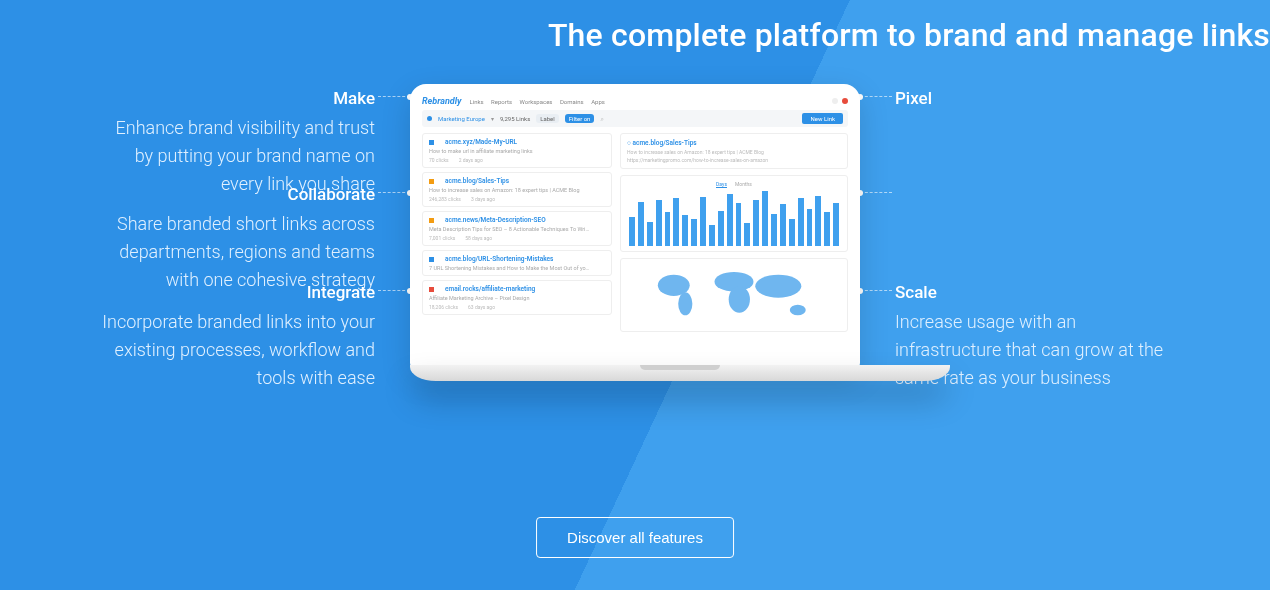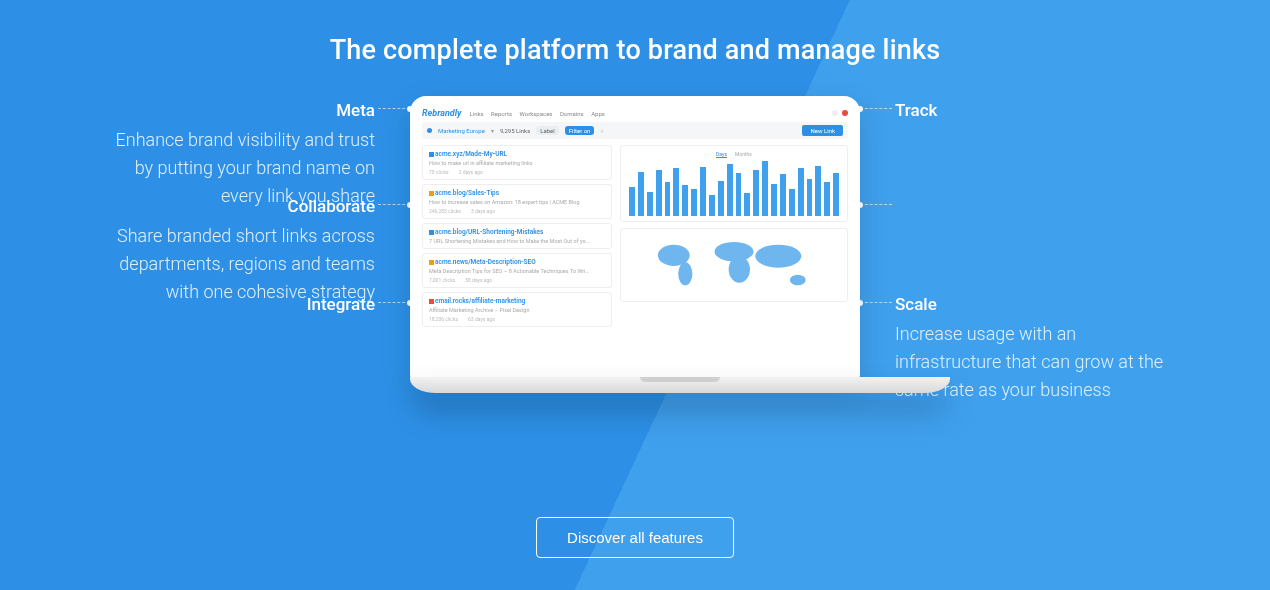--- a/index.html
+++ b/index.html
@@ -6,24 +6,24 @@
   body {
     font-family: -apple-system, BlinkMacSystemFont, "Segoe UI", Roboto, Helvetica, Arial, sans-serif;
     width: 1270px;
     height: 590px;
     background: linear-gradient(115deg, #2d90e6 0%, #2d90e6 55%, #3fa0ee 55%, #3fa0ee 100%);
     overflow: hidden;
     position: relative;
     color: #fff;
   }
   .heading {
-    text-align: center;
-    font-size: 27px;
+    text-align: right;
+    font-size: 32px;
     font-weight: 500;
-    padding-top: 34px;
+    padding-top: 16px;
     letter-spacing: .2px;
   }
   .stage {
     position: relative;
     width: 100%;
     height: 420px;
     margin-top: 30px;
   }
   
   .laptop {
@@ -64,21 +64,21 @@
   .bar {
     display:flex; align-items:center; gap:6px;
     background:#f4f6f8; border-radius:3px; padding:3px 5px; margin-bottom:6px;
   }
   .bd{width:5px;height:5px;border-radius:50%;background:#2d90e6;}
   .pill{background:#e9eef3;border-radius:3px;padding:1px 4px;color:#666;}
   .btnblue{background:#2d90e6;color:#fff;border-radius:2px;padding:2px 8px;margin-left:auto;}
   .cols{display:flex; gap:8px;}
   .left{flex:1; display:flex; flex-direction:column; gap:4px;}
   .card{border:1px solid #eee;border-radius:3px;padding:4px 6px;}
-  .card .t{display:flex;align-items:center;gap:1px;font-size:6.5px;color:#2d90e6;font-weight:600;}
+  .card .t{display:flex;align-items:center;gap:11px;font-size:6.5px;color:#2d90e6;font-weight:600;}
   .sq{width:5px;height:5px;background:#2d90e6;}
   .card .s{color:#aaa;font-size:5.5px;margin-top:2px;}
   .tiny{display:flex;gap:10px;color:#bbb;font-size:5px;margin-top:3px;}
   .cRed .sq{background:#e74c3c;}
   .cOr  .sq{background:#f39c12;}
   .right{flex:1.2; display:flex; flex-direction:column; gap:6px;}
   .panel{border:1px solid #eee;border-radius:3px;padding:5px 6px;}
   .panel .t{font-size:6.5px;color:#2d90e6;font-weight:600;}
   .panel .s{color:#bbb;font-size:5px;margin-top:2px;}
   .tabs{display:flex;justify-content:center;gap:8px;font-size:5px;color:#aaa;margin-bottom:3px;}
@@ -105,38 +105,39 @@
   }
 </style>
 </head>
 <body>
 
 <h1 class="heading">The complete platform to brand and manage links</h1>
 
 <div class="stage">
 
   <div class="feat left-side" style="top:4px">
-    <div class="ttl">Meta</div>
+    <div class="ttl">Make</div>
     <div class="desc">Enhance brand visibility and trust by putting your brand name on every link you share</div>
   </div>
   <div class="connector conn-l" style="top:12px;width:32px"></div>
 
   <div class="feat left-side" style="top:100px">
     <div class="ttl">Collaborate</div>
     <div class="desc">Share branded short links across departments, regions and teams with one cohesive strategy</div>
   </div>
   <div class="connector conn-l" style="top:108px;width:32px"></div>
 
   <div class="feat left-side" style="top:198px">
     <div class="ttl">Integrate</div>
+    <div class="desc">Incorporate branded links into your existing processes, workflow and tools with ease</div>
   </div>
   <div class="connector conn-l" style="top:206px;width:32px"></div>
 
   <div class="feat right-side" style="top:4px">
-    <div class="ttl">Track</div>
+    <div class="ttl">Pixel</div>
   </div>
   <div class="connector conn-r" style="top:12px;width:32px"></div>
 
   <div class="connector conn-r" style="top:108px;width:32px"></div>
 
   <div class="feat right-side" style="top:198px">
     <div class="ttl">Scale</div>
     <div class="desc">Increase usage with an infrastructure that can grow at the same rate as your business</div>
   </div>
   <div class="connector conn-r" style="top:206px;width:32px"></div>
@@ -185,51 +186,56 @@
               <div class="t">
                   <span class="sq"></span>
                   <span>acme.blog/Sales-Tips</span>
                 </div>
               <div class="s">How to increase sales on Amazon: 18 expert tips | ACME Blog</div>
               <div class="tiny">
                   <span>246,283 clicks</span>
                   <span>3 days ago</span>
                 </div>
             </div>
-            <div class="card">
-              <div class="t">
-                  <span class="sq"></span>
-                  <span>acme.blog/URL-Shortening-Mistakes</span>
-                </div>
-              <div class="s">7 URL Shortening Mistakes and How to Make the Most Out of yo…</div>
-            </div>
             <div class="card cOr">
               <div class="t">
                   <span class="sq"></span>
                   <span>acme.news/Meta-Description-SEO</span>
                 </div>
               <div class="s">Meta Description Tips for SEO – 8 Actionable Techniques To Wri…</div>
               <div class="tiny">
                   <span>7,001 clicks</span>
                   <span>58 days ago</span>
                 </div>
             </div>
+            <div class="card">
+              <div class="t">
+                  <span class="sq"></span>
+                  <span>acme.blog/URL-Shortening-Mistakes</span>
+                </div>
+              <div class="s">7 URL Shortening Mistakes and How to Make the Most Out of yo…</div>
+            </div>
             <div class="card cRed">
               <div class="t">
                   <span class="sq"></span>
                   <span>email.rocks/affiliate-marketing</span>
                 </div>
               <div class="s">Affiliate Marketing Archive – Pixel Design</div>
               <div class="tiny">
                   <span>18,206 clicks</span>
                   <span>63 days ago</span>
                 </div>
             </div>
           </div>
           <div class="right">
+            <div class="panel">
+              <div class="t">○ <span>acme.blog/Sales-Tips</span></div>
+              <div class="s">How to increase sales on Amazon: 18 expert tips | ACME Blog</div>
+              <div class="s">https://marketingpromo.com/how-to-increase-sales-on-amazon</div>
+            </div>
             <div class="panel">
               <div class="tabs">
                 <span class="on">Days</span>
                 <span>Months</span>
               </div>
               <div class="chart" id="chart">
                   <div class="cb" style="height: 53.3333%;"></div>
                   <div class="cb" style="height: 80%;"></div>
                   <div class="cb" style="height: 44.4444%;"></div>
                   <div class="cb" style="height: 83.3333%;"></div>

